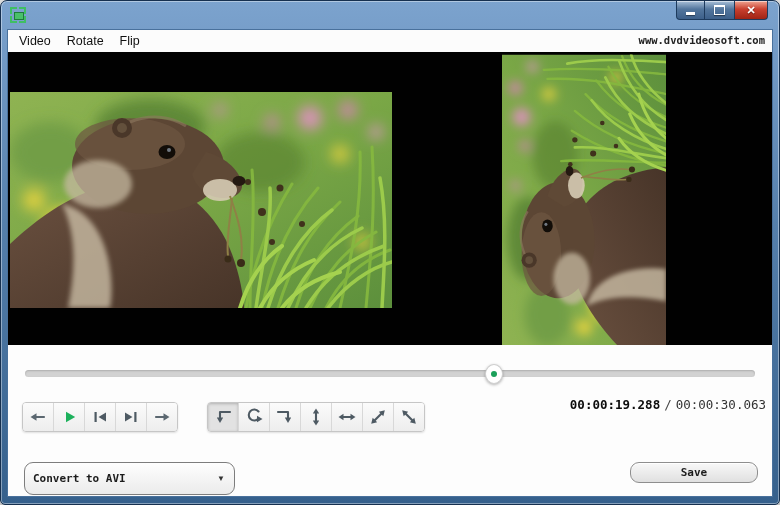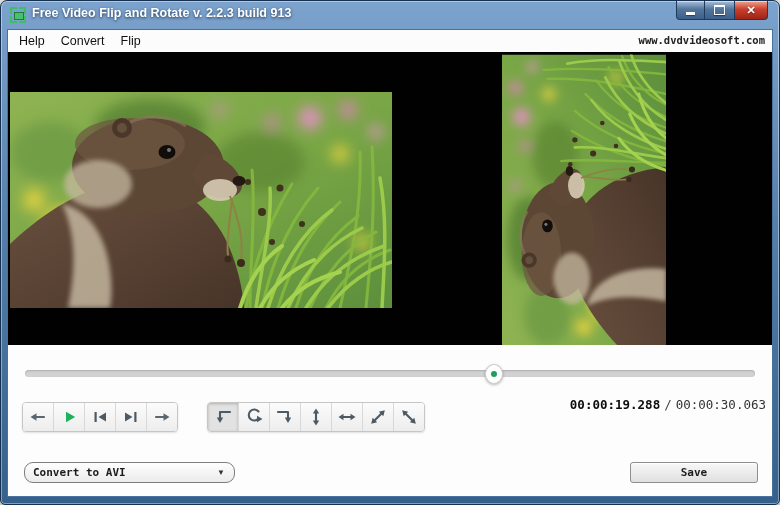--- a/index.html
+++ b/index.html
@@ -58,64 +58,63 @@
   .btn-group .ctl-btn:last-child{border-right:none;}
   .btn-group .ctl-btn.active{background:#e2e2e2;box-shadow:inset 0 1px 3px rgba(0,0,0,.22);}
   .transport{left:14px;}
   .transform{left:199px;}
   .icon-svg{display:block;}
   .time{position:absolute;right:6px;top:52px;font-family:"DejaVu Sans Mono",monospace;font-size:12.5px;
         color:#333;white-space:nowrap;}
   .time .cur{font-weight:bold;color:#0d0d0d;}
   .time .sep{margin:0 4px;color:#444;}
   .footer-row{position:absolute;left:0;right:0;top:117px;height:22px;}
-  .dropdown{position:absolute;left:16px;width:211px;height:21px;box-sizing:border-box;
+  .dropdown{position:absolute;left:16px;width:211px;height:33px;box-sizing:border-box;
             border:1px solid #7d7d7d;border-radius:9px;background:linear-gradient(180deg,#fefefe,#ebebeb);
             display:flex;align-items:center;cursor:default;}
   .dropdown .dd-text{font-family:"DejaVu Sans Mono",monospace;font-size:11px;font-weight:bold;color:#1c1c1c;
             margin-left:8px;flex:1;}
   .dropdown .caret{font-size:8px;color:#333;margin-right:9px;}
   .save-btn{position:absolute;right:14px;width:128px;height:21px;box-sizing:border-box;
-            border:1px solid #8e8e8e;border-radius:3px;background:linear-gradient(180deg,#f8f8f8,#e0e0e0);
+            border:1px solid #8e8e8e;border-radius:9px;background:linear-gradient(180deg,#f8f8f8,#e0e0e0);
             font-family:"DejaVu Sans Mono",monospace;font-size:11px;font-weight:bold;color:#1c1c1c;
             display:flex;align-items:center;justify-content:center;cursor:default;
             box-shadow:inset 0 1px 0 #fff;}
 </style>
 </head>
 <body>
 
 <div class="win">
 
   <div class="titlebar">
     <div class="app-icon">
       <span class="corner c-tl"></span>
         <span class="corner c-tr"></span>
       <span class="corner c-bl"></span>
         <span class="corner c-br"></span>
       <span class="center"></span>
     </div>
-    <div class="title-text">Free Video Flip and Rotate v. 2.2.3 build 913</div>
     <div class="winbtns">
       <div class="wbtn minb">
         <span class="glyph-min"></span>
       </div>
       <div class="wbtn maxb">
         <span class="glyph-max"></span>
       </div>
       <div class="wbtn closeb">
         <span class="glyph-close">✕</span>
       </div>
     </div>
   </div>
 
   <div class="client">
 
     <div class="menubar">
-      <span class="menu-item">Help</span>
-      <span class="menu-item">Convert</span>
+      <span class="menu-item">Video</span>
+      <span class="menu-item">Rotate</span>
       <span class="menu-item">Flip</span>
       <span class="website">www.dvdvideosoft.com</span>
     </div>
 
     <div class="videopanel">
       <div class="video-left">
         <svg width="382" height="216" viewBox="0 0 382 216" xmlns="http://www.w3.org/2000/svg">
           <defs>
             <linearGradient id="bgG" x1="0" y1="0" x2="1" y2="1">
               <stop offset="0" stop-color="#8fb352"></stop>

